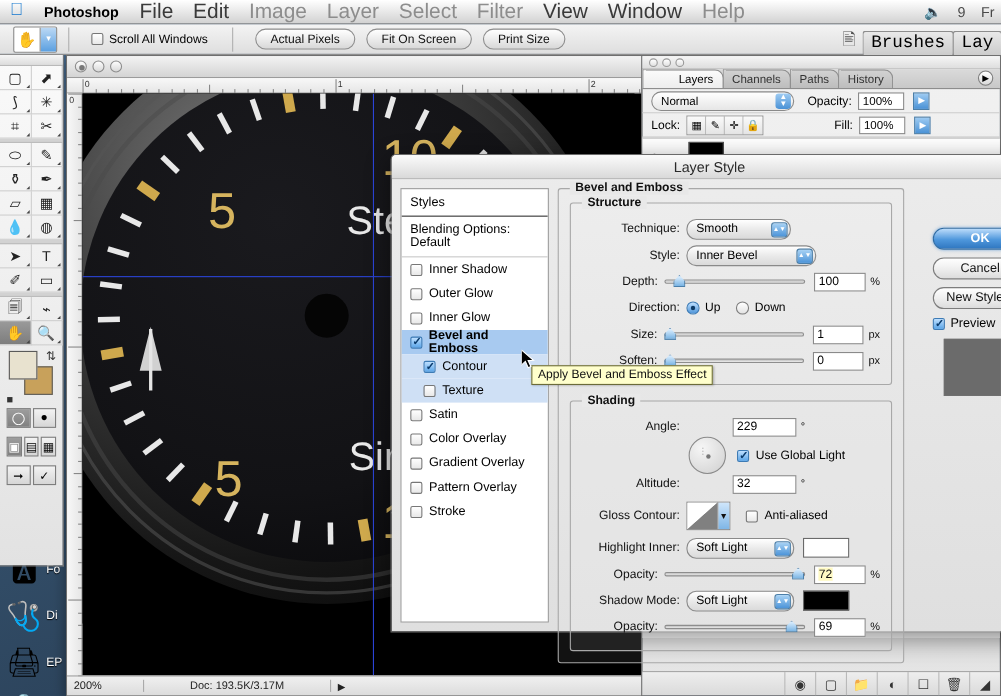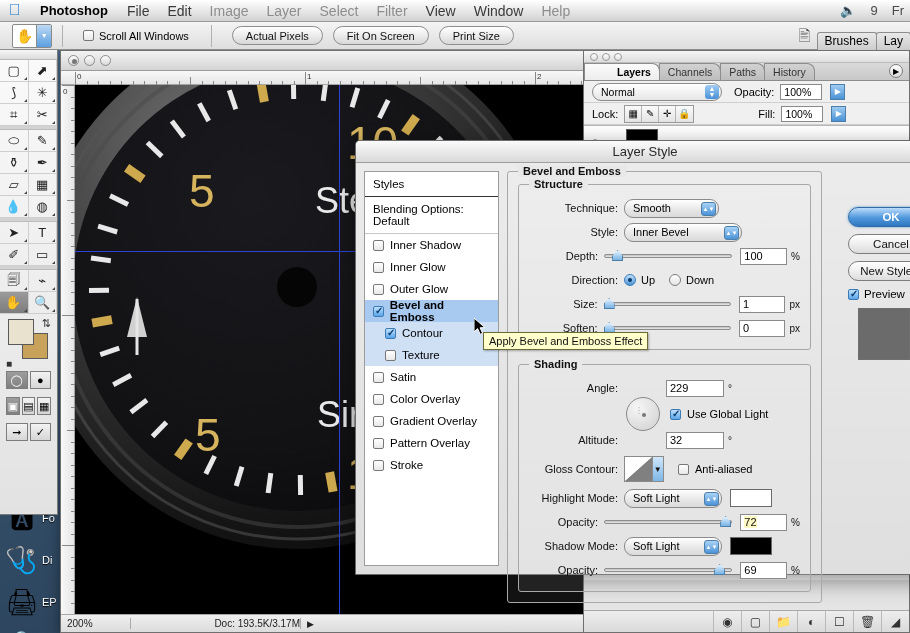--- a/index.html
+++ b/index.html
@@ -37,21 +37,21 @@
     position: absolute; left: 0; top: 0; width: 910px; height: 22px;
     background: linear-gradient(#ffffff,#e4e4e4 60%,#d2d2d2);
     border-bottom: 1px solid #9a9a9a;
     display: flex; align-items: center; z-index: 30;
   }
   .apple-logo {
     width: 30px; text-align: center; color: #1577cf; font-size: 16px; line-height: 1;
     padding-bottom: 2px;
   }
   .menu-app { font-weight: bold; font-size: 13px; color: #000; padding: 0 10px; }
-  .menu-item { font-size: 14px; color: #3a3a3a; padding: 0 9px; }
+  .menu-item { font-size: 19px; color: #3a3a3a; padding: 0 9px; }
   .menu-item.dim { color: #8d8d8d; }
   .menu-right { margin-left: auto; display: flex; align-items: center; gap: 14px; padding-right: 6px; }
   .menu-right .mi { font-size: 13px; color: #4a4a4a; }
 
   
   .optbar {
     position: absolute; left: 0; top: 22px; width: 910px; height: 28px;
     background: linear-gradient(#f4f4f4,#dedede);
     border-bottom: 1px solid #8e8e8e;
     display: flex; align-items: center; z-index: 28;
@@ -79,21 +79,21 @@
     padding: 0 13px; font-size: 11px; display:flex; align-items:center;
     margin-left: 10px; color:#111;
   }
   .opt-palwell {
     margin-left: auto; display:flex; align-items: flex-end; height:28px;
   }
   .palwell-icon { width: 24px; height: 24px; display:flex;align-items:center;justify-content:center; font-size:15px; color:#555; }
   .palwell-tabs { display:flex; align-items:flex-end; height: 18px; }
   .palwell-tab {
     border:1px solid #8d8d8d; border-bottom:none; background:linear-gradient(#e9e9e9,#cccccc);
-    padding: 1px 7px 2px 7px; font-size:12px; border-radius: 3px 3px 0 0; margin-right:-1px;
+    padding: 1px 7px 2px 7px; font-size:16px; border-radius: 3px 3px 0 0; margin-right:-1px;font-family:Liberation Mono, monospace;
   }
 
   
   .toolbox {
     position: absolute; left: 0; top: 50px; width: 58px; height: 465px;
     background: linear-gradient(#fafafa,#e2e2e2);
     border-right: 1px solid #7a7a7a; border-bottom: 1px solid #7a7a7a;
     z-index: 20;
   }
   .tb-handle { height: 10px; background: linear-gradient(#f6f6f6,#dcdcdc); border-bottom:1px solid #b9b9b9;}
@@ -152,37 +152,37 @@
   }
   .gauge-wrap { position:absolute; left:-58px; top:-78px; width: 560px; height: 560px; }
   .guide-v { position:absolute; top:0; bottom:0; width:1px; background:#2b44d8; }
   .guide-h { position:absolute; left:0; right:0; height:1px; background:#2b44d8; }
   .doc-status {
     position:absolute; left:0; right:0; bottom:0; height:18px;
     background: linear-gradient(#f0f0f0,#dcdcdc); border-top:1px solid #a8a8a8;
     display:flex; align-items:center; font-size:10px; color:#222;
   }
   .ds-zoom { width:70px; padding-left:6px; border-right:1px solid #aaa; }
-  .ds-doc { width:170px; text-align:right; border-right:1px solid #aaa; }
+  .ds-doc { width:170px; text-align:center; border-right:1px solid #aaa; }
   .ds-arrow { padding: 0 6px; font-size:9px; }
 
   
   .layerspal {
     position:absolute; left:583px; top:50px; width:327px; height:583px;
     background: linear-gradient(#f1f1f1,#e4e4e4);
     border: 1px solid #6f6f6f; z-index: 12;
   }
   .pal-titlebar { height:12px; background: linear-gradient(#f6f6f6,#dedede); border-bottom:1px solid #bdbdbd; display:flex; align-items:center; gap:4px; padding-left:6px;}
   .pal-dot { width:8px;height:8px;border-radius:50%;border:1px solid #9a9a9a; background:linear-gradient(#fff,#e0e0e0);}
   .pal-tabs { height: 18px; display:flex; align-items:flex-end; background: linear-gradient(#dadada,#c8c8c8); border-bottom:1px solid #8d8d8d; position:relative;}
   .pal-tab {
     font-size:10.5px; padding: 2px 8px 2px 8px; border:1px solid #8d8d8d; border-bottom:none;
     background: linear-gradient(#d2d2d2,#bdbdbd); border-radius:0 8px 0 0; margin-right:-1px; color:#333;
   }
-  .pal-tab.active { background: linear-gradient(#fbfbfb,#ededed); color:#000; font-weight:bold;padding-left:32px; }
+  .pal-tab.active { background: linear-gradient(#fbfbfb,#ededed); color:#000; font-weight:normal;padding-left:32px; }
   .pal-menu { position:absolute; right:6px; top:1px; width:14px;height:14px;border-radius:50%;
     border:1px solid #7d7d7d; background:linear-gradient(#fff,#d9d9d9); display:flex;align-items:center;justify-content:center;font-size:8px;}
   .pal-row { height: 22px; display:flex; align-items:center; padding: 0 8px; gap:6px; border-bottom:1px solid #cfcfcf;}
   .ps-select {
     height:18px; border:1px solid #8a8a8a; border-radius:9px; background:linear-gradient(#ffffff,#e6e6e6);
     display:flex; align-items:center; padding-left:8px; font-size:10.5px; position:relative; min-width: 110px;
   }
   .ps-select .stepper {
     position:absolute; right:2px; top:1px; width:14px; height:14px; border-radius:3px;
     background: linear-gradient(#9ecbf2,#4a92d6); color:#fff; font-size:7px; line-height:6px;
@@ -714,25 +714,25 @@
 
       <div class="ls-styleslist">
         <div class="sl-head">Styles</div>
         <div class="sl-blend">Blending Options: Default</div>
         <div class="sl-item">
           <span class="chk"></span>
           <span>Inner Shadow</span>
         </div>
         <div class="sl-item">
           <span class="chk"></span>
-          <span>Inner Glow</span>
+          <span>Outer Glow</span>
         </div>
         <div class="sl-item">
           <span class="chk"></span>
-          <span>Outer Glow</span>
+          <span>Inner Glow</span>
         </div>
         <div class="sl-item sel">
           <span class="chk on"></span>
           <span>Bevel and Emboss</span>
         </div>
         <div class="sl-item subsel">
           <span class="chk on"></span>
           <span>Contour</span>
         </div>
         <div class="sl-item subsel">
@@ -855,21 +855,21 @@
               <span class="rlabel">Gloss Contour:</span>
               <span class="gloss-swatch">
                 <span class="ramp"></span>
                 <span class="drop">▼</span>
               </span>
               <span class="chk" style="margin-left:14px;"></span>
               <span style="margin-left:6px;font-size:11px;">Anti-aliased</span>
             </div>
 
             <div class="row">
-              <span class="rlabel">Highlight Mode:</span>
+              <span class="rlabel">Highlight Inner:</span>
               <span class="sel-ctl" style="width:98px;">
                 <span>Soft Light</span>
                 <span class="stepper">▲▼</span>
               </span>
               <span class="colorchip" style="margin-left:8px;background:#ffffff;"></span>
             </div>
 
             <div class="row">
               <span class="rlabel">Opacity:</span>
               <span class="slider">

